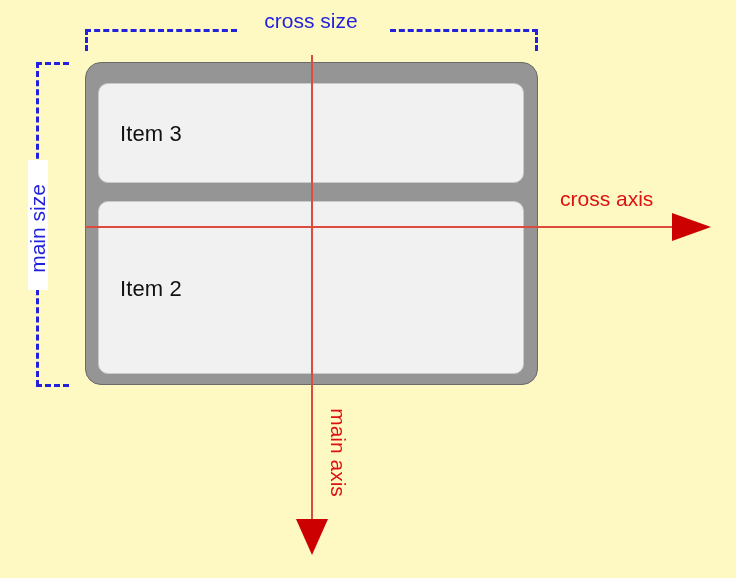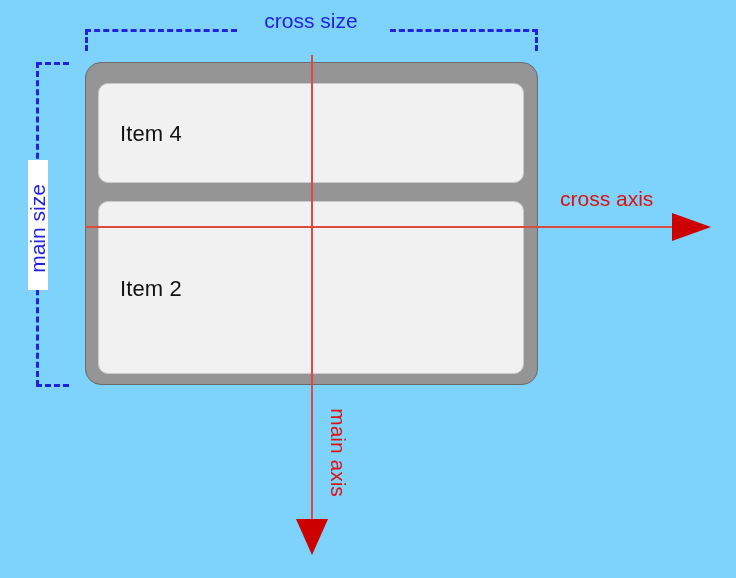--- a/index.html
+++ b/index.html
@@ -7,21 +7,21 @@
     padding: 0;
     background: #ffffff;
   }
   body {
     font-family: "Liberation Sans", sans-serif;
   }
   #diagram-root {
     position: relative;
     width: 736px;
     height: 578px;
-    background: #7dd3fc;
+    background: #fef9c3;
     overflow: hidden;
   }
 
   
   .flex-container {
     position: absolute;
     left: 85px;
     top: 62px;
     width: 453px;
     height: 323px;
@@ -187,21 +187,21 @@
   <div class="label-cross-size">cross size</div>
 
   <div class="dash-v main-size-line"></div>
   <div class="dash-h main-size-tick-top"></div>
   <div class="dash-h main-size-tick-bottom"></div>
   <div class="main-size-mask"></div>
   <div class="label-main-size">main size</div>
 
   <div class="flex-container">
     <div class="flex-item flex-item-1">
-      <span class="flex-item-label">Item 4</span>
+      <span class="flex-item-label">Item 3</span>
     </div>
     <div class="flex-item flex-item-2">
       <span class="flex-item-label">Item 2</span>
     </div>
   </div>
 
   <div class="axis-line-v"></div>
   <div class="axis-line-h"></div>
 
   <div class="arrow-right"></div>

